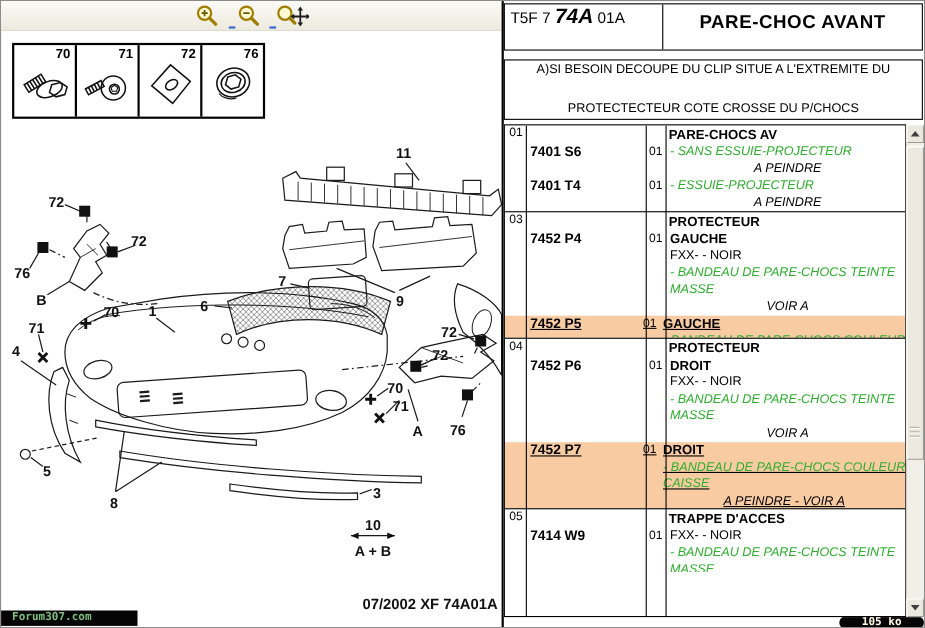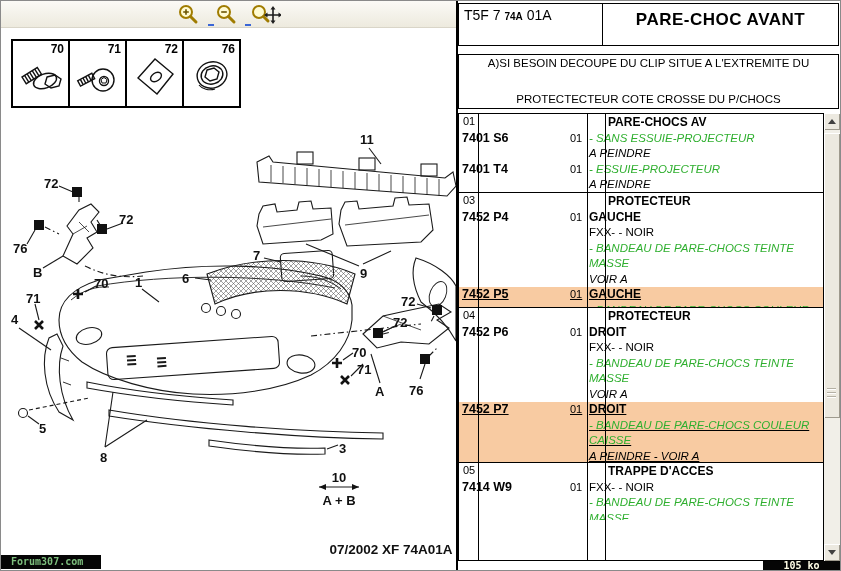--- a/index.html
+++ b/index.html
@@ -11,56 +11,56 @@
            background:linear-gradient(#fbfaf6,#edeade);border-bottom:1px solid #d9d5c8;}
   .tb-ico{position:absolute;top:3px;width:24px;height:21px;cursor:pointer;}
   .bluemark{position:absolute;top:23px;width:6px;height:2px;background:#3a66d6;}
   .legend{position:absolute;left:10px;top:38px;width:226px;height:65px;
           border:2px solid #000;display:flex;background:#fff;}
   .lcell{flex:1;position:relative;border-left:2px solid #000;}
   .lcell:first-child{border-left:none;}
   .lnum{position:absolute;top:1px;right:4px;font-size:12px;font-weight:600;}
   .lart{position:absolute;left:3px;top:10px;}
   .diagram{position:absolute;left:0;top:105px;}
-  .wmark{position:absolute;left:0;top:554px;width:100px;height:14px;background:#050505;
+  .wmark{position:absolute;left:0;top:554px;width:124px;height:14px;background:#050505;
          color:#7dbe7d;font-family:"DejaVu Sans Mono",monospace;font-size:10px;
          font-weight:bold;line-height:14px;padding-left:10px;box-sizing:border-box;}
   .ksize{position:absolute;right:0;top:559px;width:77px;height:12px;background:#050505;
          color:#fffde6;font-family:"DejaVu Sans Mono",monospace;font-size:10px;
-         font-weight:bold;line-height:12px;text-align:center;}
+         font-weight:bold;line-height:12px;text-align:center;border-radius:6px;}
   
   .rsep{position:absolute;left:455px;top:0;width:2px;height:571px;background:#000;}
   .hbox{position:absolute;left:457px;top:2px;width:381px;height:43px;border:1px solid #000;
         box-sizing:border-box;}
   .hleft{position:absolute;left:0;top:0;width:144px;height:100%;border-right:1px solid #000;
          box-sizing:border-box;padding:2px 0 0 5px;font-size:14px;line-height:19px;}
-  .hcode b{font-size:10px;}
+  .hcode b{font-size:19px;font-style:italic;}
   .htitle{position:absolute;left:144px;top:0;right:0;text-align:center;padding-top:6px;
           font-size:17px;font-weight:bold;letter-spacing:.5px;}
   .nbox{position:absolute;left:457px;top:53px;width:381px;height:55px;border:1px solid #000;
         box-sizing:border-box;display:flex;flex-direction:column;justify-content:space-between;
         text-align:center;font-size:11.5px;line-height:17px;}
   
   .ptable{position:absolute;left:457px;top:112px;width:366px;height:448px;
           border:1px solid #000;box-sizing:border-box;overflow:hidden;background:#fff;}
   .vl{position:absolute;top:0;bottom:0;width:1px;background:#000;z-index:3;}
   .tsec{position:relative;box-sizing:border-box;overflow:hidden;}
   .tsec + .tsec{border-top:1px solid #000;}
   .sref{position:absolute;left:4px;top:1px;font-size:11px;}
   .stitle{margin-left:149px;font-size:12px;font-weight:bold;line-height:15.5px;padding-top:1px;}
   .grp{display:flex;line-height:15.5px;}
   .grp.hl{background:#f8cba2;text-decoration:underline;}
-  .gpart{width:109px;padding-left:3px;box-sizing:border-box;
+  .gpart{width:109px;margin-left:20px;padding-left:3px;box-sizing:border-box;
          font-size:12.5px;font-weight:bold;}
   .gqty{width:18px;padding-left:2px;box-sizing:border-box;font-size:11px;}
   .glines{flex:1;padding-left:3px;font-size:11.5px;}
   .gl{line-height:15.5px;white-space:nowrap;}
   .gl.bold{font-weight:bold;font-size:12px;}
   .gl.green{color:#2faf2f;font-style:italic;}
-  .gl.ital{font-style:italic;}
+  .gl.ital{font-style:italic;text-align:center;}
   
   .sbar{position:absolute;left:823px;top:112px;width:16px;height:448px;background:#f1efe8;}
   .sbtn,.sthumb{position:absolute;left:0;width:16px;background:#ece9e0;
       box-shadow:inset 1px 1px 0 #ffffff,inset -1px -1px 0 #9e9a8e;box-sizing:border-box;}
   .sbtn{height:17px;}
   .arrow{position:absolute;left:4px;width:0;height:0;border-left:4px solid transparent;
          border-right:4px solid transparent;}
   .a-up{top:6px;border-bottom:5px solid #404040;}
   .a-dn{top:6px;border-top:5px solid #404040;}
   .sthumb{top:20px;height:285px;}

